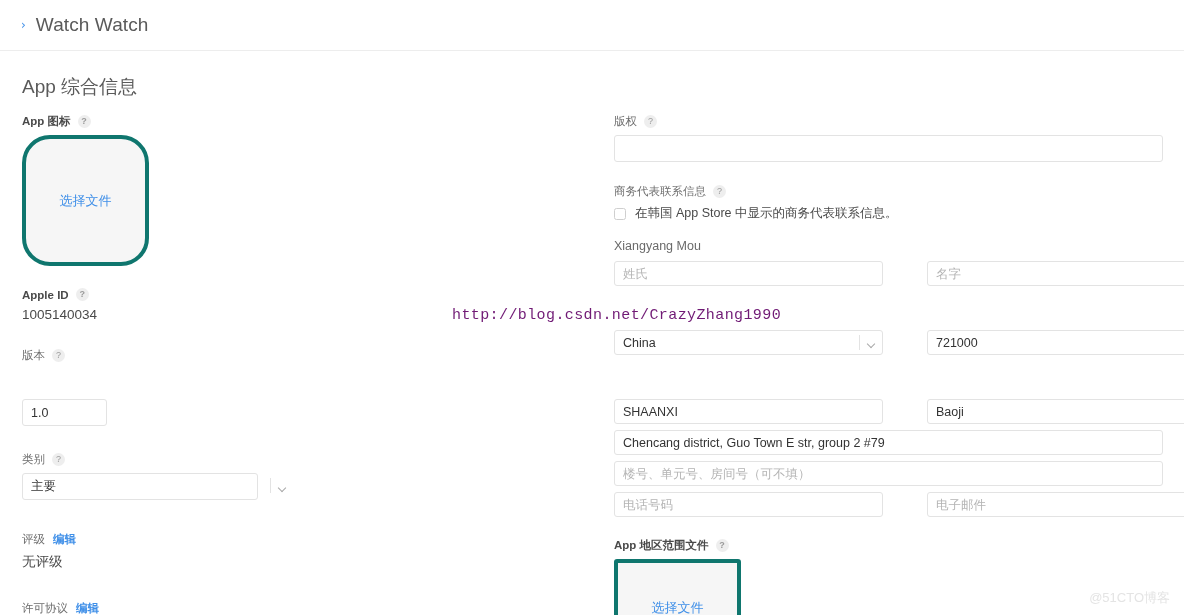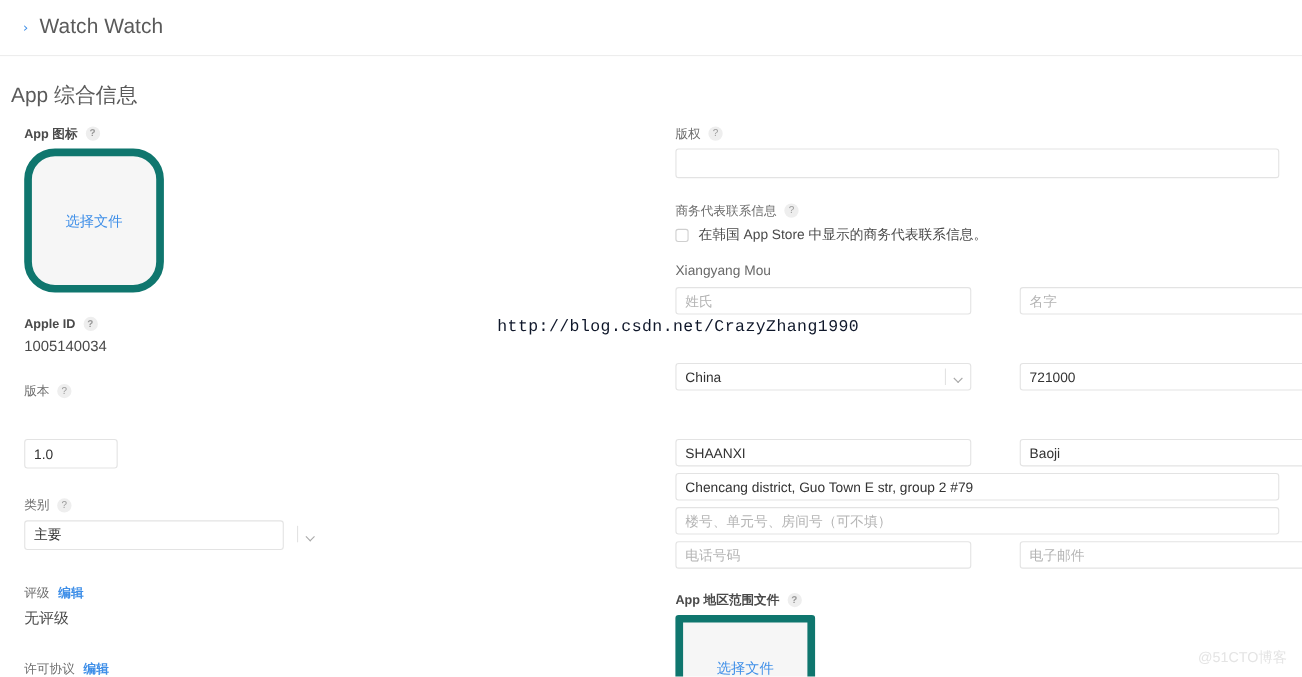--- a/index.html
+++ b/index.html
@@ -40,21 +40,21 @@
   .bc-title {
     font-size: 19px;
     color: #5a5a5a;
     font-weight: 400;
     letter-spacing: .1px;
   }
 
   
   .page-title {
     position: absolute;
-    left: 10px; top: 74px;
+    left: 22px; top: 74px;
     font-size: 19px;
     color: #5a5a5a;
     font-weight: 400;
   }
 
   
   .col-left {
     position: absolute;
     left: 22px; top: 114px;
     width: 260px;
@@ -91,21 +91,21 @@
     color: #3f8fe8;
     font-size: 11.5px;
     margin-left: 8px;
     font-weight: bold;
     cursor: pointer;
   }
 
   
   .upload-box {
     background: #f6f6f6;
-    border: 7px solid #0f766e;
+    border: 4px solid #0f766e;
     box-sizing: border-box;
     display: flex;
     flex-direction: column;
     align-items: center;
     justify-content: center;
     cursor: pointer;
   }
   .upload-box.icon-box {
     width: 127px; height: 131px;
     border-radius: 28px;
@@ -212,24 +212,24 @@
     grid-template-columns: 269px 269px;
     column-gap: 11px;
     row-gap: 6px;
     gap: 44px;
   }
   .full { width: 549px; }
 
   
   .wm-url {
     position: absolute;
-    left: 452px; top: 289px;
+    left: 452px; top: 307px;
     font-family: "Liberation Mono", "DejaVu Sans Mono", monospace;
     font-size: 15px;
-    color: #0f172a;
+    color: #701a75;
     white-space: nowrap;
     letter-spacing: .4px;
     pointer-events: none;
   }
   .wm-corner {
     position: absolute;
     right: 14px; bottom: 8px;
     font-size: 13px;
     color: #e4e4e4;
     pointer-events: none;

